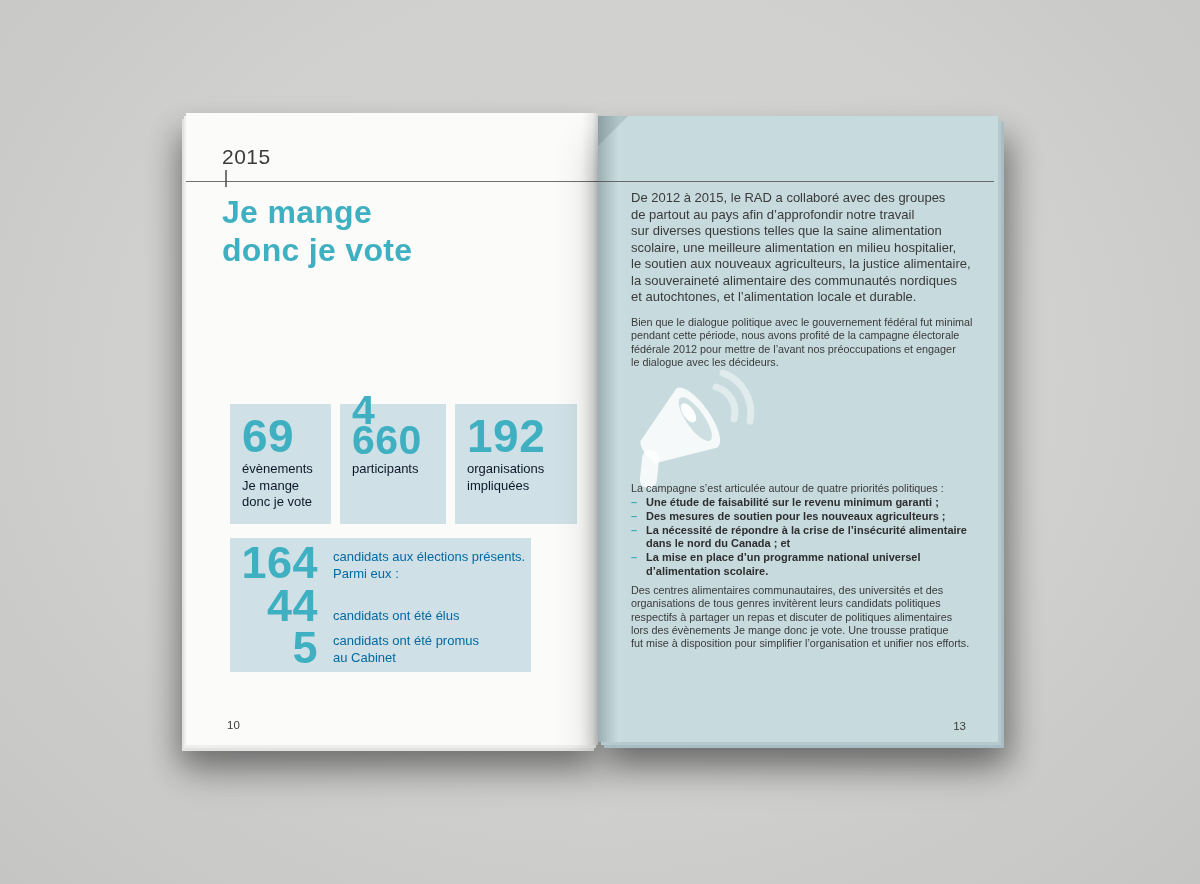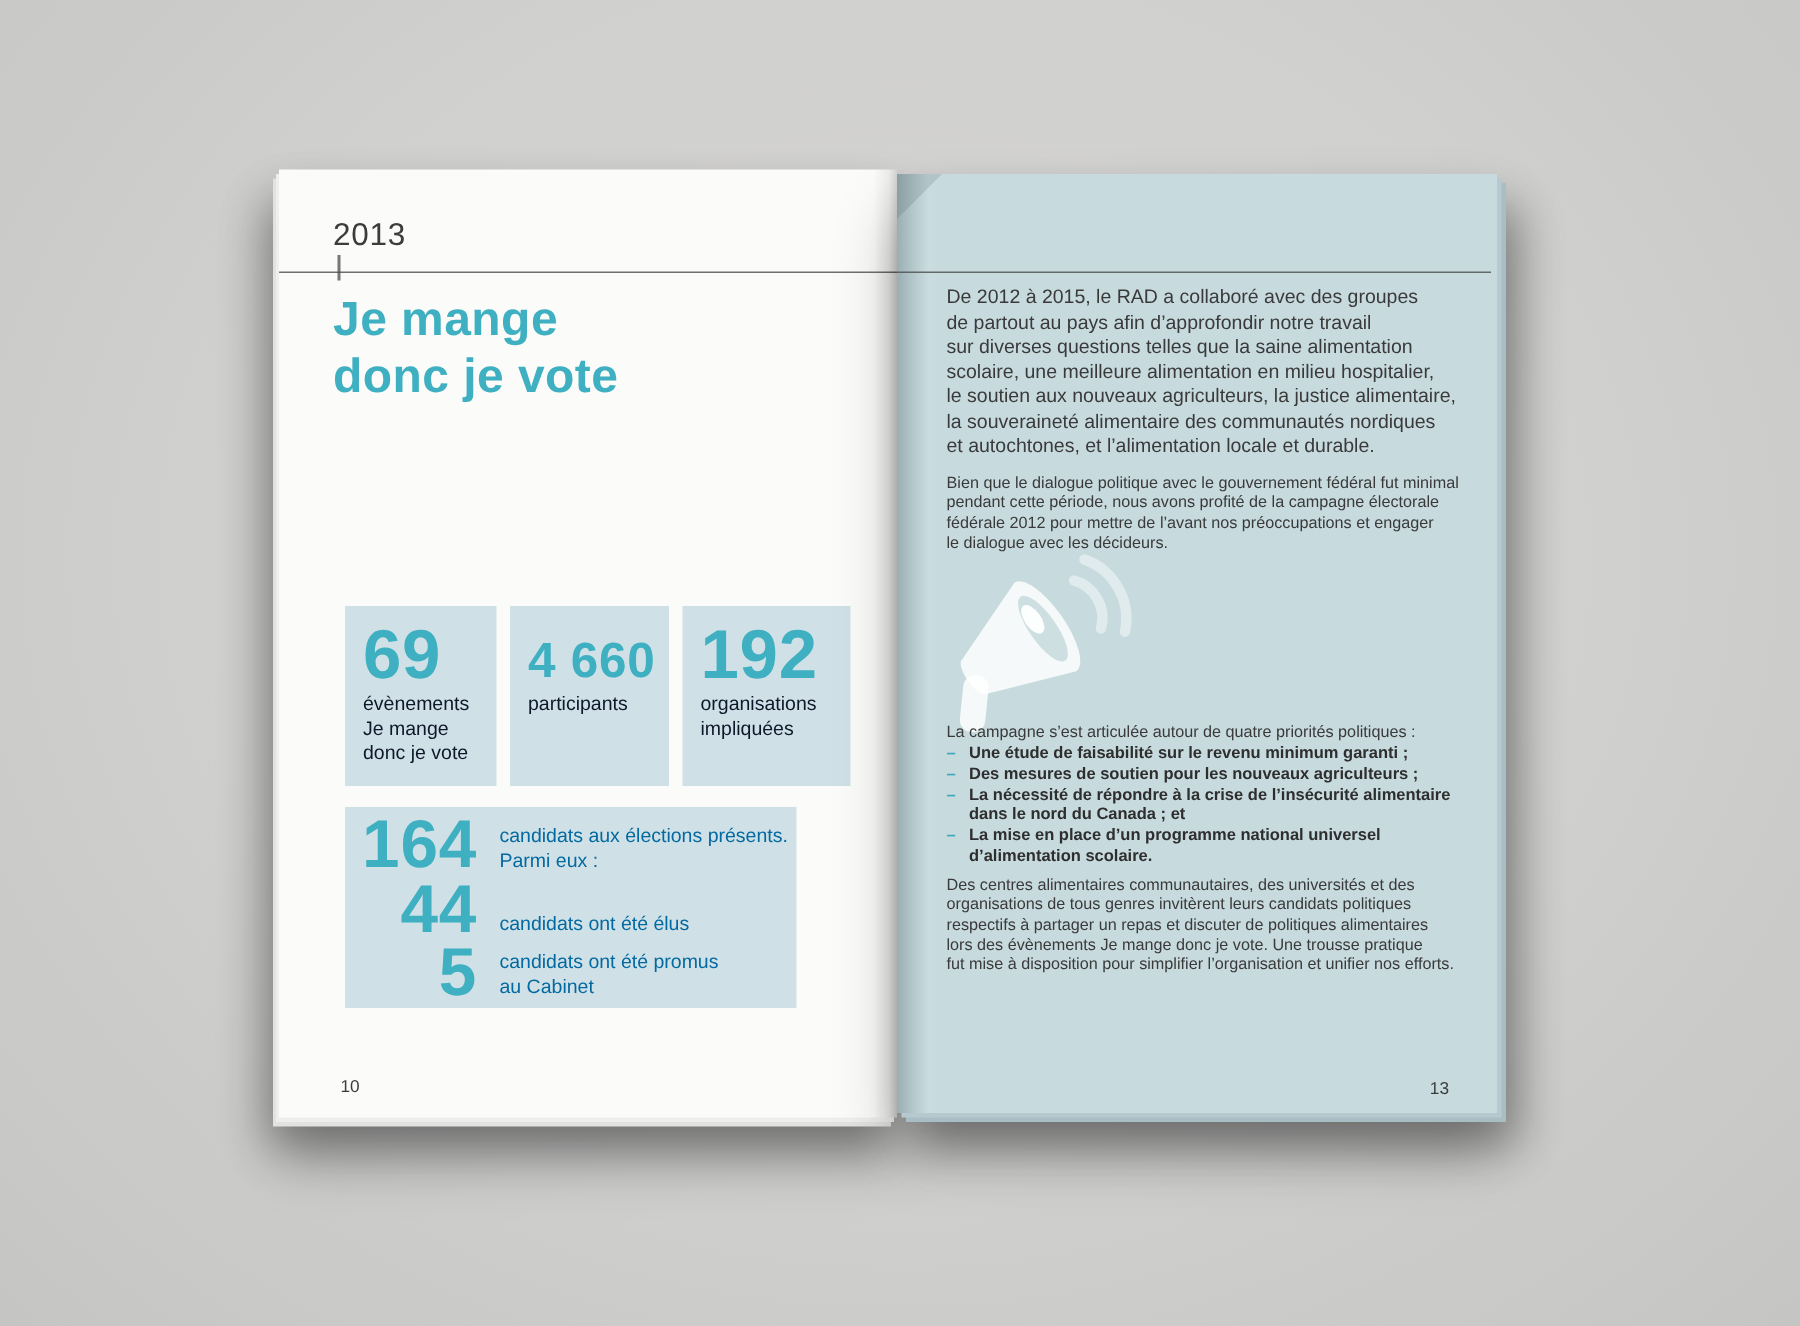--- a/index.html
+++ b/index.html
@@ -32,24 +32,24 @@
   .year-tick { position:absolute; left:39px; top:57px; width:2px; height:17px; background:#565656; opacity:.8; }
   .rule { position:absolute; left:0; right:0; height:1px; background:#4c4c4c; opacity:.8; }
   .rule-left { top:68px; }
   .page-title {
     position:absolute; left:36px; top:80px;
     font-size:32px; line-height:38px; font-weight:bold; letter-spacing:0.3px;
     color:#3fb0c1; white-space:pre-line;
   }
   .stats-row { position:absolute; left:44px; top:291px; display:flex; gap:9px; }
   .stat-box { background:#cfe1e6; height:120px; padding:9px 8px 0 12px; }
-  .stat-w1 { width:101px; } .stat-w2 { width:106px; } .stat-w3 { width:112px; }
+  .stat-w1 { width:101px; } .stat-w2 { width:106px; } .stat-w3 { width:122px; }
   .stat-num-wrap { height:42px; display:flex; align-items:flex-end; }
   .stat-value { font-size:46px; line-height:38px; font-weight:bold; color:#3fb0c1; letter-spacing:0.5px; }
-  .stat-value-md { font-size:33px; line-height:30px; }
+  .stat-value-md { font-size:41px; line-height:30px; }
   .stat-label { margin-top:6px; font-size:13px; line-height:16.5px; color:#0f172a; white-space:pre-line; }
 
   .candidates-box { position:absolute; left:44px; top:425px; width:301px; height:134px; background:#cfe1e6; }
   .cand-row { position:absolute; left:0; width:100%; display:flex; }
   .cand-row-1 { top:5px; } .cand-row-2 { top:48px; } .cand-row-3 { top:90px; }
   .cand-value { width:88px; flex:none; text-align:right; font-size:45px; line-height:40px; font-weight:bold; color:#3fb0c1; letter-spacing:0.5px; }
   .cand-label { margin-left:15px; font-size:13px; line-height:16.5px; color:#0369a1; white-space:pre-line; }
   .cand-row-1 .cand-label { padding-top:6px; }
   .cand-row-2 .cand-label { padding-top:22px; }
   .cand-row-3 .cand-label { padding-top:5px; }
@@ -89,21 +89,21 @@
   .priority-text { white-space:pre-line; }
   .rp-para3 { left:33px; top:468px; font-size:10.8px; line-height:13.3px; }
   .folio-right { right:32px; top:604px; }
 </style>
 </head>
 <body>
 
 <div class="book">
 
   <div class="page-left">
-    <div class="year">2013</div>
+    <div class="year">2015</div>
     <div class="year-tick"></div>
     <div class="rule rule-left"></div>
 
     <h1 class="page-title">Je mange
 donc je vote</h1>
 
     <div class="stats-row">
       <div class="stat-box stat-w1">
         <div class="stat-num-wrap">
             <span class="stat-value">69</span>

